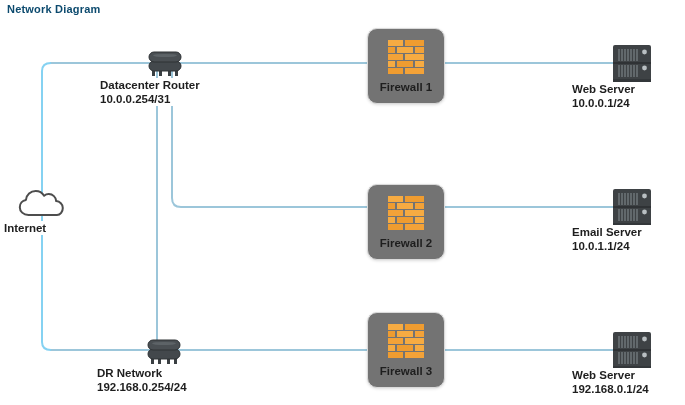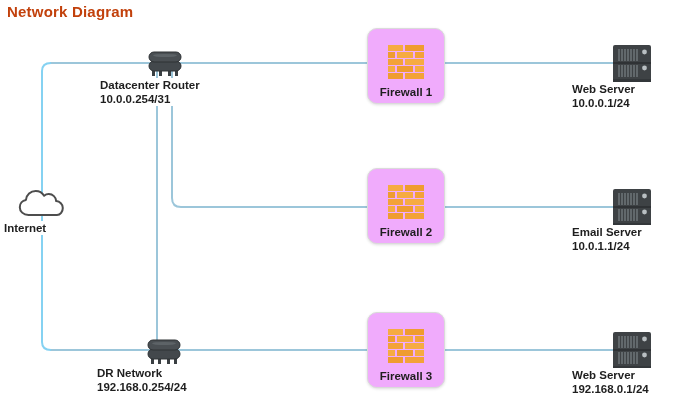--- a/index.html
+++ b/index.html
@@ -4,32 +4,32 @@
 <style>
   html,body{margin:0;padding:0;background:#ffffff;}
   #stage{
     position:relative;width:685px;height:405px;background:#ffffff;overflow:hidden;
     font-family:"Liberation Sans","DejaVu Sans",sans-serif;
   }
   #wires{position:absolute;left:0;top:0;z-index:1;}
   .node{position:absolute;z-index:2;}
   #page-title{
     position:absolute;left:7px;top:3px;z-index:3;
-    font-size:15px;font-weight:700;color:#c2410c;letter-spacing:.2px;
+    font-size:11px;font-weight:700;color:#0c4a6e;letter-spacing:.2px;
   }
   .lbl{
     position:absolute;z-index:2;text-align:left;background:#ffffff;
     font-size:11.5px;font-weight:700;color:#1e1e1e;line-height:14px;
   }
   .fw-card{
     position:absolute;left:367px;width:78px;height:76px;z-index:2;
-    background:#f0abfc;border:1px solid #dadada;border-radius:10px;
+    background:#737373;border:1px solid #dadada;border-radius:10px;
     box-shadow:0 1px 3px rgba(0,0,0,.14);
     display:flex;flex-direction:column;align-items:center;
-    box-sizing:border-box;padding-top:11px;justify-content:center;
+    box-sizing:border-box;padding-top:11px;
   }
   .fw-label{font-size:11.5px;font-weight:700;color:#1e1e1e;margin-top:7px;line-height:13px;}
   .srv{position:absolute;left:613px;z-index:2;}
   .srv-lbl{left:572px;width:120px;}
 </style>
 </head>
 <body>
 
 <div id="stage">
 
@@ -95,21 +95,21 @@
         <rect x="17" y="14" width="19" height="6" fill="#f6ab42"></rect>
       <rect x="0" y="21" width="7" height="6" fill="#f6ab42"></rect>
         <rect x="9" y="21" width="16" height="6" fill="#ef9c30"></rect>
         <rect x="27" y="21" width="9" height="6" fill="#f6ab42"></rect>
       <rect x="0" y="28" width="15" height="6" fill="#ef9c30"></rect>
         <rect x="17" y="28" width="19" height="6" fill="#f3a238"></rect>
     </svg>
     <div class="fw-label">Firewall 1</div>
   </div>
 
-  <div class="fw-card" style="top:168px;">
+  <div class="fw-card" style="top:184px;">
     <svg width="36" height="34" viewBox="0 0 36 34">
       <rect x="0" y="0" width="15" height="6" fill="#f6ab42"></rect>
         <rect x="17" y="0" width="19" height="6" fill="#ef9c30"></rect>
       <rect x="0" y="7" width="7" height="6" fill="#ef9c30"></rect>
         <rect x="9" y="7" width="16" height="6" fill="#f6ab42"></rect>
         <rect x="27" y="7" width="9" height="6" fill="#f3a238"></rect>
       <rect x="0" y="14" width="15" height="6" fill="#f3a238"></rect>
         <rect x="17" y="14" width="19" height="6" fill="#f6ab42"></rect>
       <rect x="0" y="21" width="7" height="6" fill="#f6ab42"></rect>
         <rect x="9" y="21" width="16" height="6" fill="#ef9c30"></rect>

